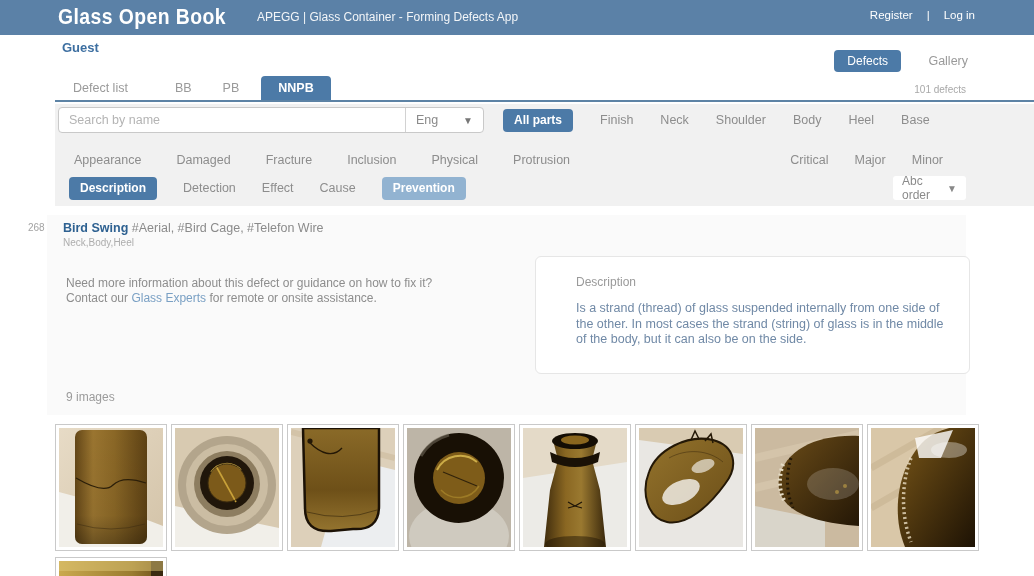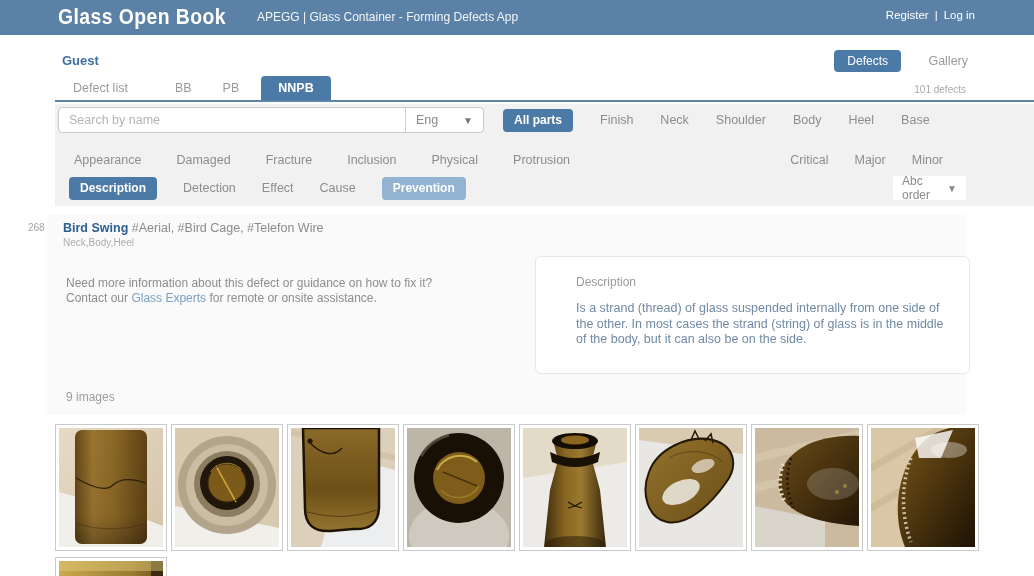--- a/index.html
+++ b/index.html
@@ -4,25 +4,25 @@
 <style>
   * { margin:0; padding:0; box-sizing:border-box; }
   body { font-family:"Liberation Sans", sans-serif; background:#fff; }
   .page { position:relative; width:1034px; height:576px; background:#fff; overflow:hidden; }
 
   
   .header { position:absolute; top:0; left:0; width:1034px; height:35px; background:#5b81a7; }
   .logo { position:absolute; left:58px; top:4px; color:#fff; font-size:22px; font-weight:700;
           transform:scaleX(.88); transform-origin:left center; white-space:nowrap; letter-spacing:.5px; }
   .app-subtitle { position:absolute; left:257px; top:10px; color:#f2f5f8; font-size:12px; }
-  .auth { position:absolute; right:59px; top:9px; color:#fff; font-size:11.5px; display:flex; gap:6px;padding-left:26px; }
+  .auth { position:absolute; right:59px; top:9px; color:#fff; font-size:11.5px; display:flex; gap:14px;padding-left:26px; }
   .auth span { cursor:pointer; }
 
   
-  .guest { position:absolute; left:62px; top:53px; color:#3d6fa1; font-size:13px; font-weight:700; }
+  .guest { position:absolute; left:62px; top:40px; color:#3d6fa1; font-size:13px; font-weight:700; }
   .btn-defects { position:absolute; right:133px; top:50px; height:22px; line-height:22px;
                  padding:0 13px; background:#4c7aa7; color:#fff; font-size:12px; border-radius:4px; cursor:pointer; }
   .btn-gallery { position:absolute; right:66px; top:54px; color:#9a9a9a; font-size:12.5px; cursor:pointer; }
   .defect-count { position:absolute; right:68px; top:84px; color:#a8a8a8; font-size:10px; }
 
   
   .tabs { position:absolute; top:78px; left:55px; width:979px; height:24px;
           border-bottom:2px solid #5d83a5; display:flex; align-items:flex-end; }
   .tab { color:#9a9a9a; font-size:12.5px; padding:5px 0; cursor:pointer; white-space:nowrap; }
   .tab-1 { margin-left:18px; } .tab-2 { margin-left:47px; } .tab-3 { margin-left:31px; }

